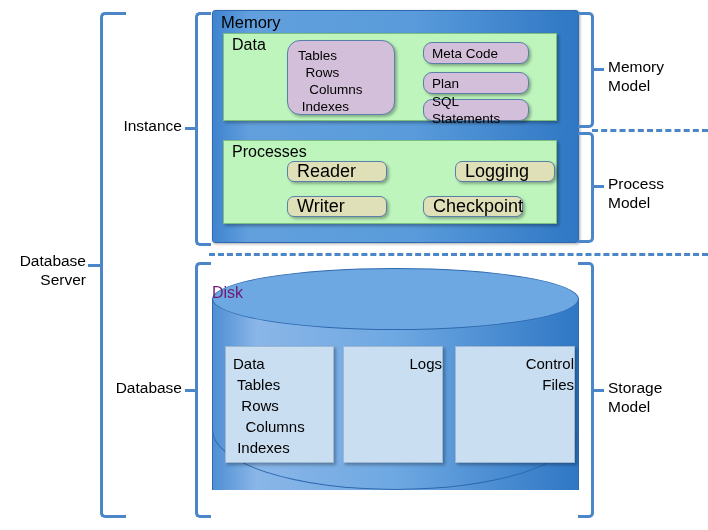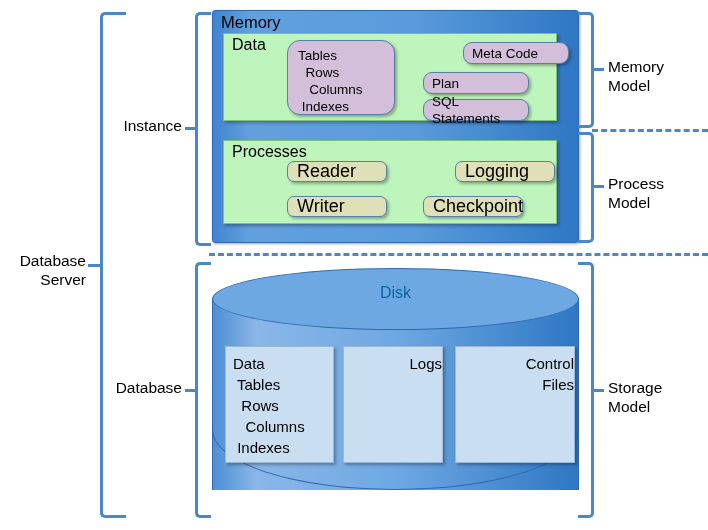--- a/index.html
+++ b/index.html
@@ -163,23 +163,23 @@
     width: 367px; height: 62px;
     background: #6ea8e2;
     border: 1px solid #2f6ab0;
     border-radius: 50%;
     box-sizing: border-box;
   }
   #disk-label {
     position: absolute;
     left: 0; top: 16px;
     width: 367px;
-    text-align: center;
+    text-align: left;
     font-size: 16px;
-    color: #0369a1;
+    color: #701a75;
   }
   .disk-file {
     position: absolute;
     box-sizing: border-box;
     background: #cadef2;
     border: 1px solid #9cb8d4;
     box-shadow: 2px 2px 3px rgba(0,0,0,0.30);
     font-size: 15px;
     line-height: 21px;
     padding-top: 6px;
@@ -213,21 +213,21 @@
     <div class="section-title">Data</div>
   </div>
 
   <div class="purple-box big" style="left:287px; top:40px; width:108px; height:75px; padding-left:10px;">
     <span class="stack-line">Tables</span>
     <span class="stack-line">  Rows</span>
     <span class="stack-line">   Columns</span>
     <span class="stack-line"> Indexes</span>
   </div>
 
-  <div class="purple-box lbl-pad" style="left:423px; top:42px; width:106px; height:22px;margin-left:40px;">
+  <div class="purple-box lbl-pad" style="left:423px; top:42px; width:106px; height:22px;">
     <span>Meta Code</span>
   </div>
   <div class="purple-box lbl-pad" style="left:423px; top:72px; width:106px; height:22px;">
     <span>Plan</span>
   </div>
   <div class="purple-box lbl-pad" style="left:423px; top:99px; width:106px; height:22px;">
     <span>SQL Statements</span>
   </div>
 
   <div class="green-box" style="left:223px; top:140px; width:334px; height:84px;">

